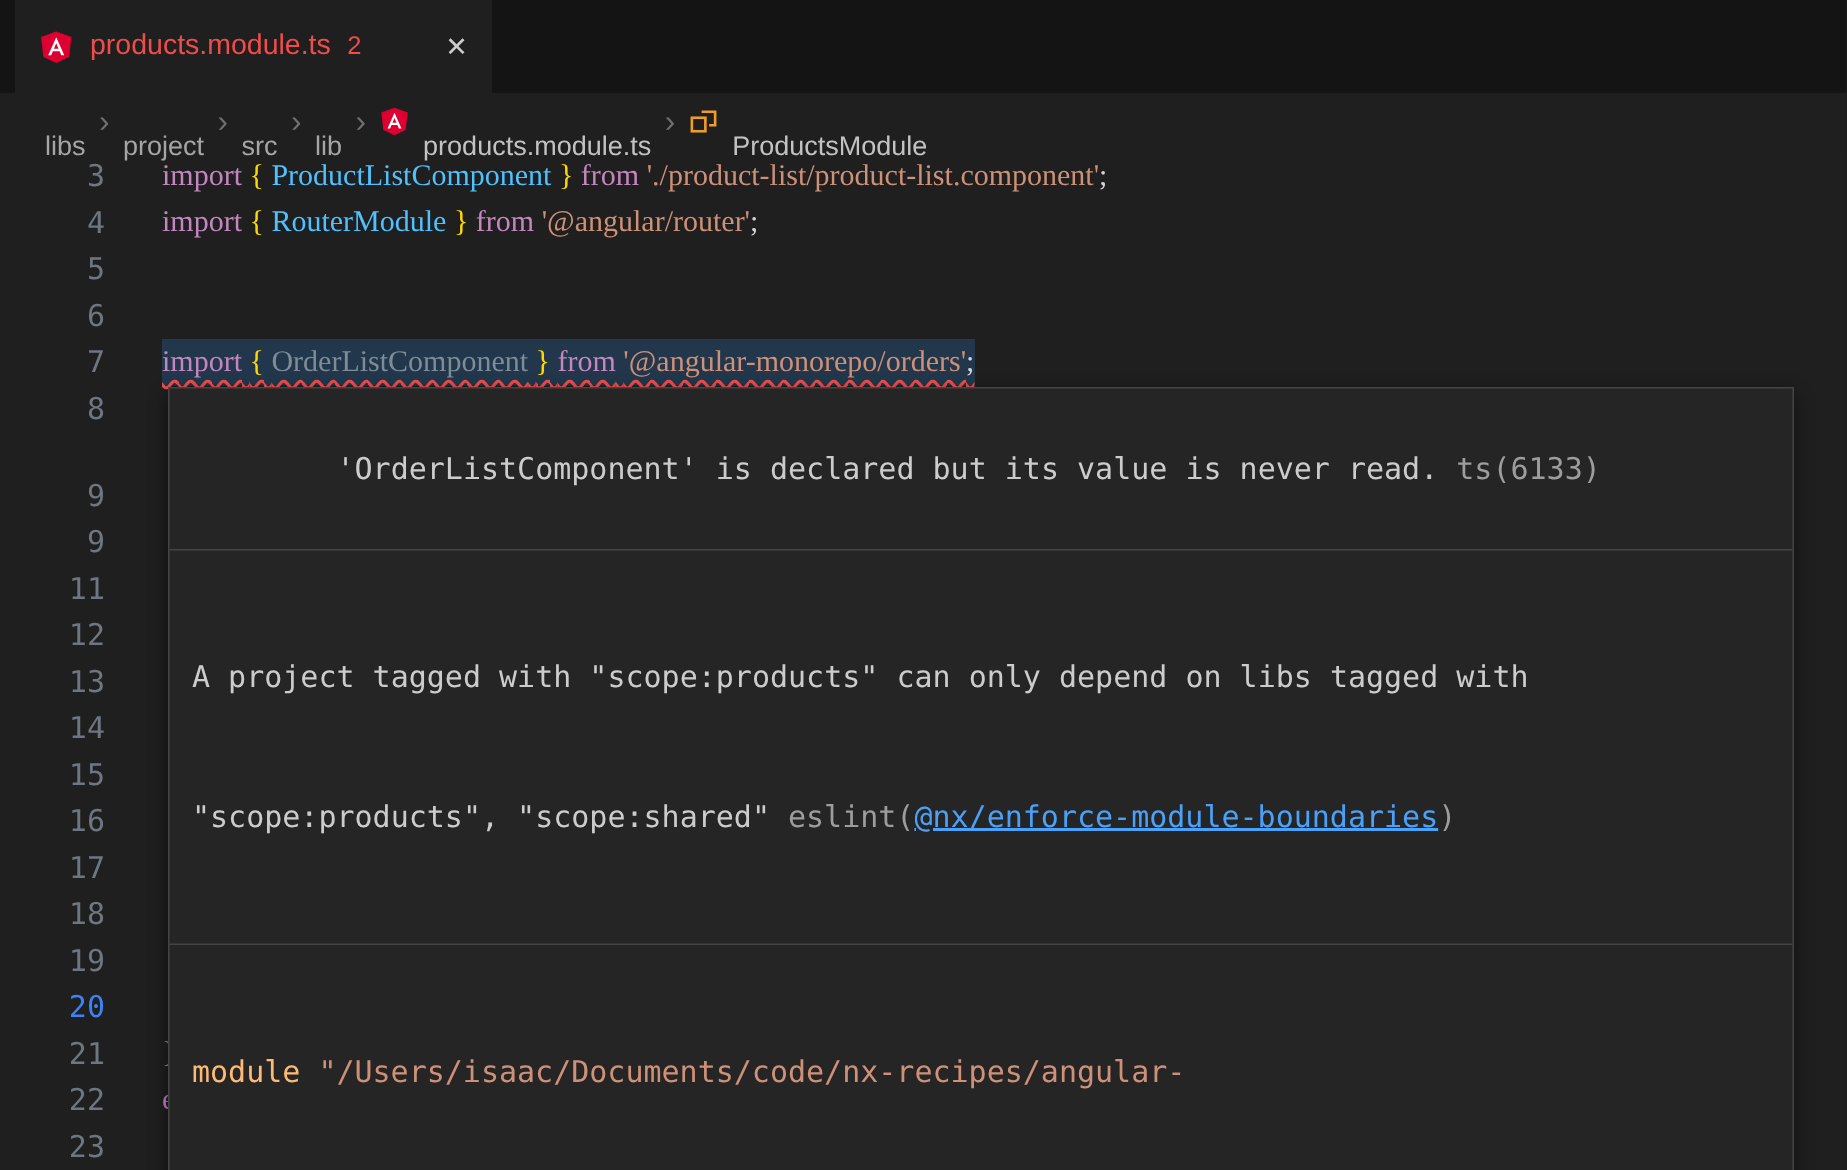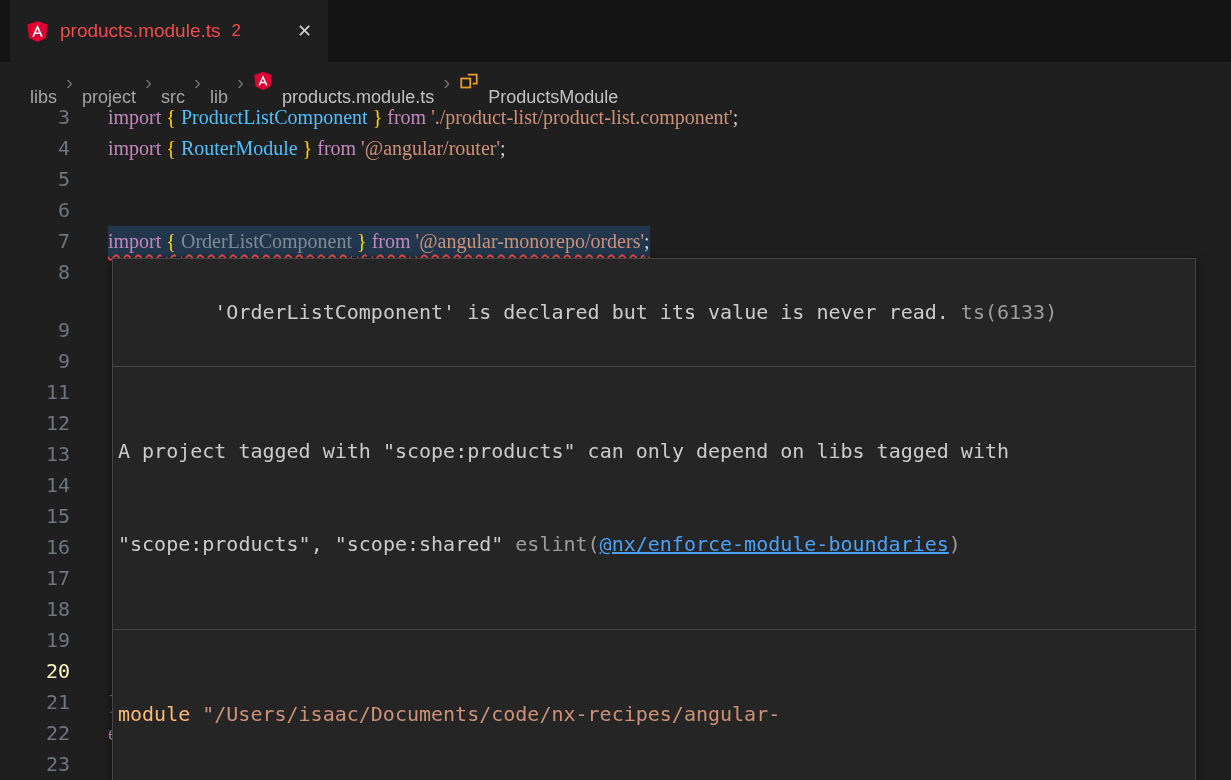--- a/index.html
+++ b/index.html
@@ -25,38 +25,38 @@
   .bc-sep { color:#6F6F6F; font-size:21px; line-height:1; }
   .bc-icon { display:flex; align-items:center; }
 
   
   .editor { position:absolute; inset:0; z-index:1; }
   .code-row { position:absolute; left:0; right:0; height:31px;
               font-family:"DejaVu Sans Mono","Liberation Mono",monospace;
               font-size:20px; line-height:31px; white-space:pre; }
   .gutter-num { position:absolute; left:0; top:0; width:70px; text-align:right;
                 color:#6E7681; cursor:pointer; }
-  .code-row.active .gutter-num { color:#fef9c3;padding-left:40px; }
+  .code-row.active .gutter-num { color:#3b82f6;padding-left:40px; }
   .code-content { position:absolute; left:108px; top:0; color:#D4D4D4;font-family:Liberation Serif, serif; }
   .error-range { background:rgba(38,79,120,0.5);
                  text-decoration:underline wavy #F14C4C;
                  text-decoration-thickness:2px;
                  text-underline-offset:6px;
                  text-decoration-skip-ink:none; }
   .indent-guide { position:absolute; top:0; width:1px; height:31px; background:#3B3B3B; }
   .cursor { position:absolute; top:2px; width:2px; height:27px; background:#AEAFAD; }
   .blame { position:absolute; left:610px; top:0; color:#6A6A6A; }
 
   
   .hover { position:absolute; left:112px; top:258px; width:1084px; z-index:20;
            background:#252526; border:1px solid #454545;
            box-shadow:0 3px 10px rgba(0,0,0,0.55);
            font-family:"DejaVu Sans Mono","Liberation Mono",monospace;
            font-size:20px; line-height:31px; color:#CCCCCC; }
-  .hover-section { padding:7px 5px; white-space:pre; }
+  .hover-section { padding:7px 15px; white-space:pre; }
   .hover-divider { height:1px; background:#454545; }
   .hv-dim { color:#9D9D9D; }
   .hv-gap { margin-left:12px; }
   .hv-link { color:#4BA1F8; text-decoration:underline; cursor:pointer; }
   .hv-kw { color:#fdba74;margin-top:20px; }
   .hv-str { color:#CE9178; }
 </style>
 </head>
 <body>
 

